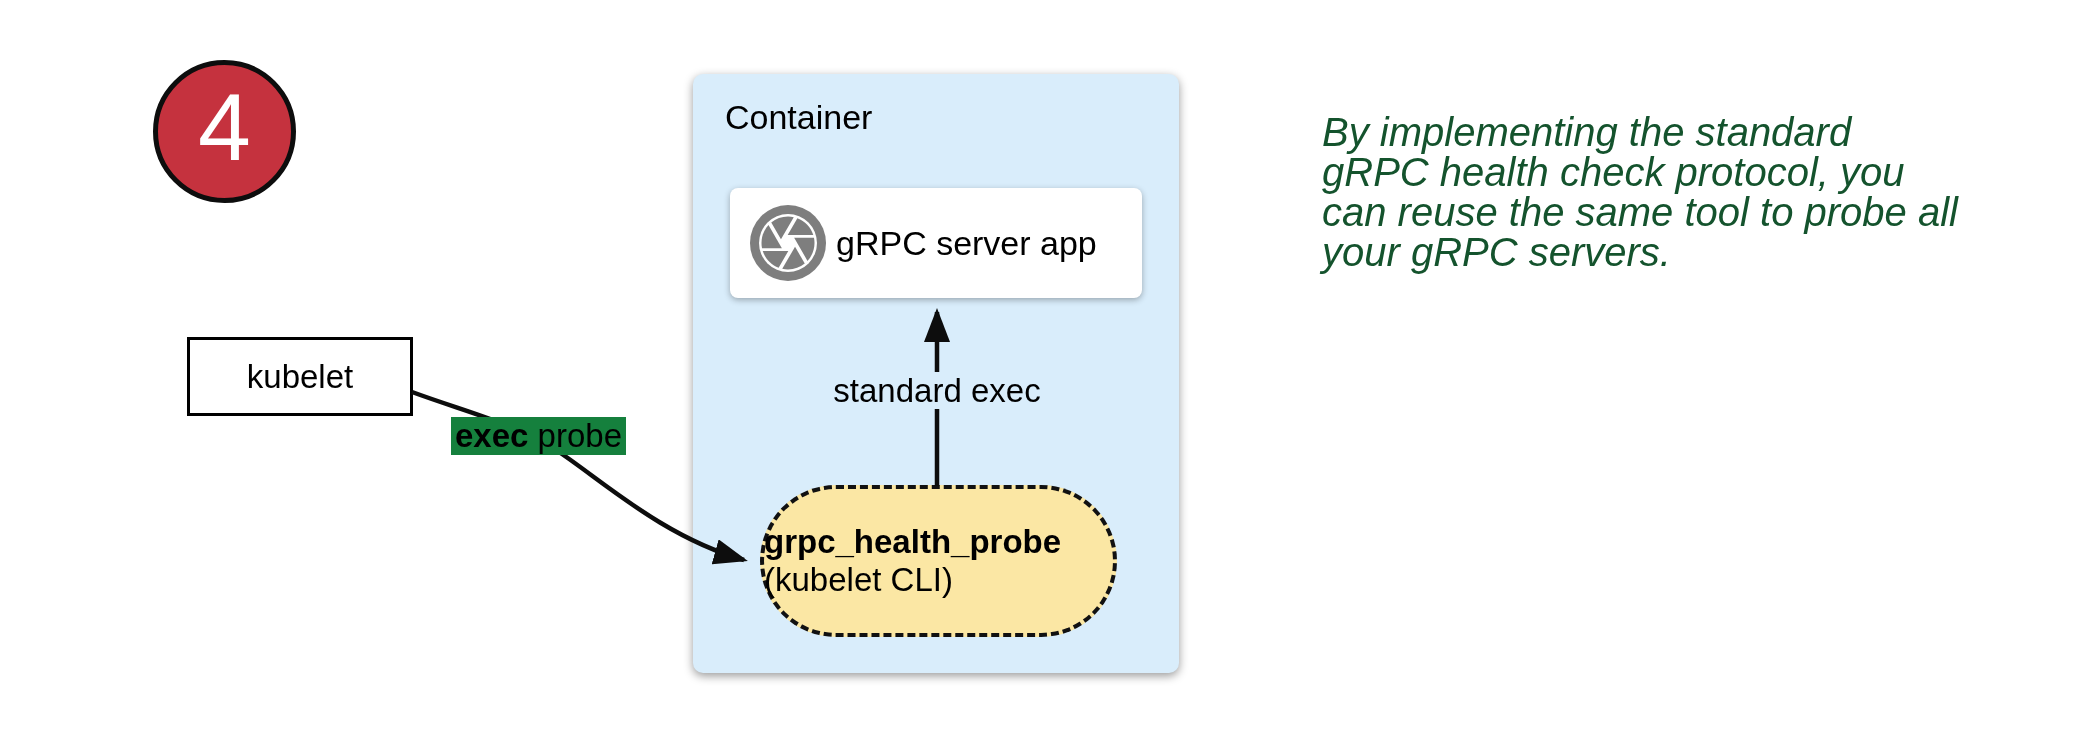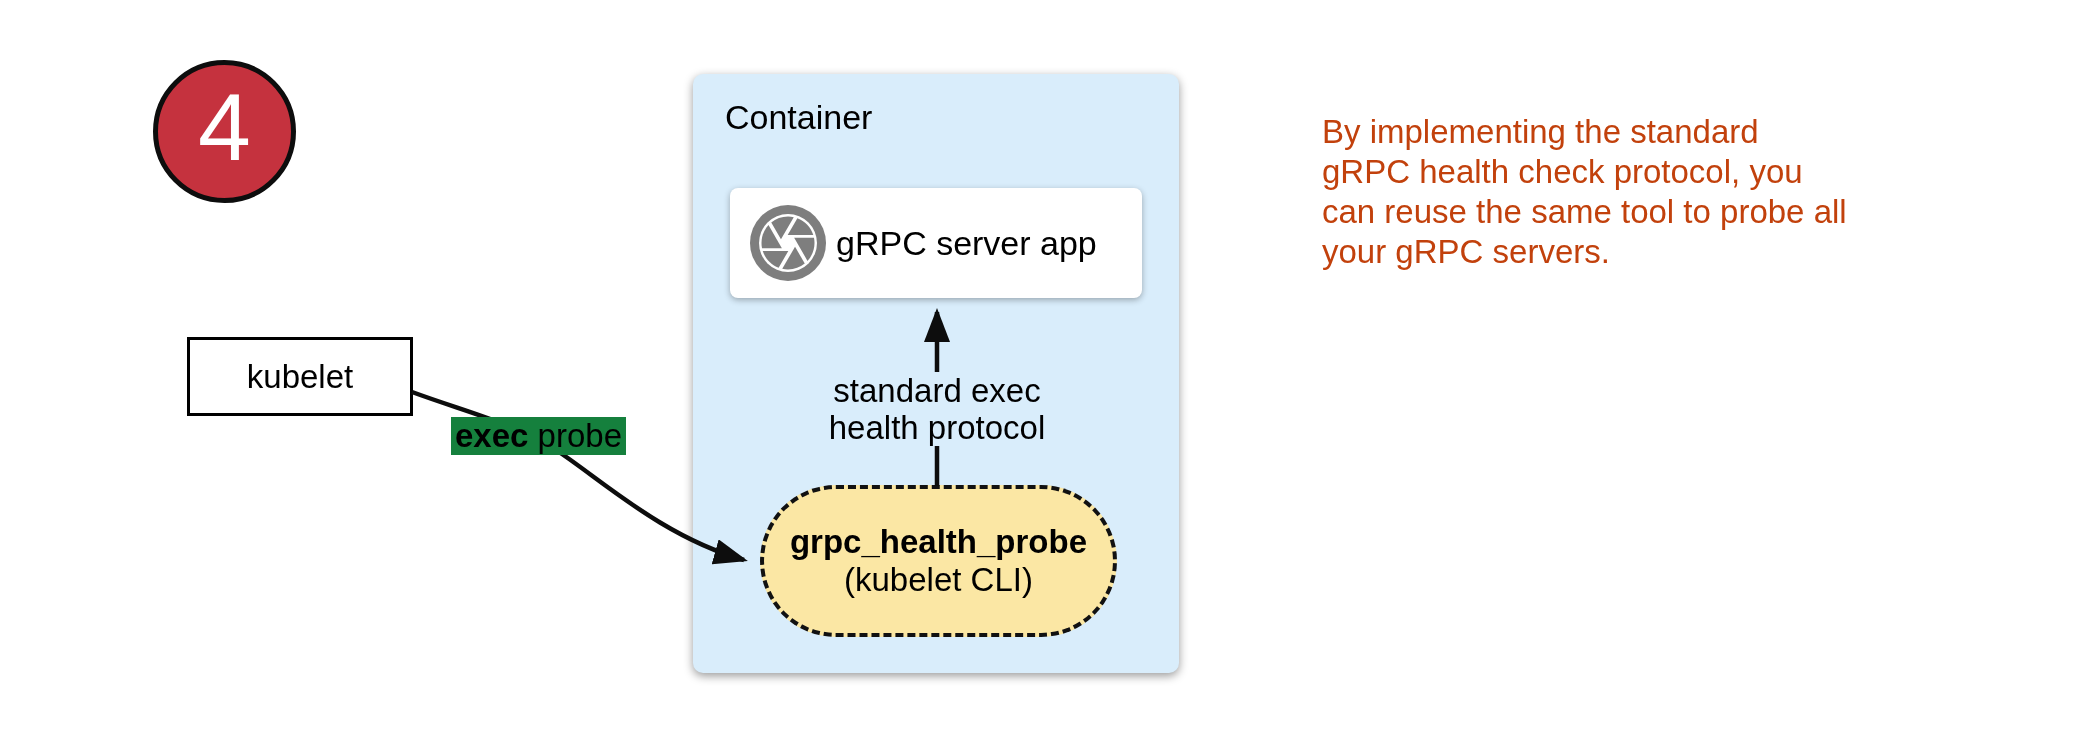--- a/index.html
+++ b/index.html
@@ -86,21 +86,21 @@
   
   .probe-pill {
     position: absolute;
     left: 760px; top: 485px;
     width: 357px; height: 152px;
     box-sizing: border-box;
     background: #FBE7A4;
     border: 4px dashed #111111;
     border-radius: 80px;
     display: flex; flex-direction: column;
-    align-items: center; justify-content: center;
+    align-items: flex-start; justify-content: center;
     color: #000;
   }
   .probe-pill .title { font-size: 33px; font-weight: bold; line-height: 38px; white-space: nowrap; }
   .probe-pill .subtitle { font-size: 33px; line-height: 38px; white-space: nowrap; }
 
   
   .arrows {
     position: absolute;
     left: 0; top: 0;
     width: 2100px; height: 750px;
@@ -128,23 +128,24 @@
     line-height: 37px;
     color: #000;
     padding: 0 8px;
     white-space: nowrap;
   }
 
   
   .caption {
     position: absolute;
     left: 1322px; top: 112px;
-    font-size: 33px;
+    font-size: 40px;
     line-height: 40px;
-    color: #c2410c;
+    color: #14532d;
+    font-style: italic;
   }
   .caption div { white-space: nowrap; }
 </style>
 </head>
 <body>
 
 <div id="canvas">
 
   <div class="step-badge">
     <span class="num">4</span>
@@ -190,21 +191,20 @@
     <path d="M 412 392 C 472 414, 518 424, 562 454 C 606 484, 666 538, 744 560" fill="none" stroke="#0d0d0d" stroke-width="4.5" marker-end="url(#arrowhead)"></path>
     <path d="M 937 486 L 937 312" fill="none" stroke="#0d0d0d" stroke-width="4.5" marker-end="url(#arrowhead)"></path>
   </svg>
 
   <div class="exec-label">
     <b>exec</b><span> probe</span>
   </div>
 
   <div class="protocol-label">
     <div>standard exec</div>
-    <div>health protocol</div>
   </div>
 
   <div class="caption">
     <div>By implementing the standard</div>
     <div>gRPC health check protocol, you</div>
     <div>can reuse the same tool to probe all</div>
     <div>your gRPC servers.</div>
   </div>
 
 </div>

